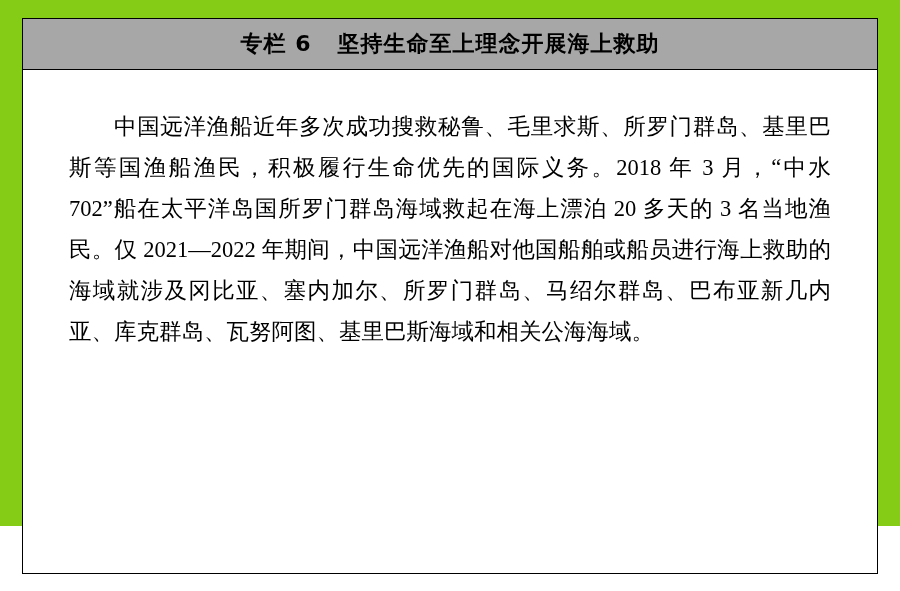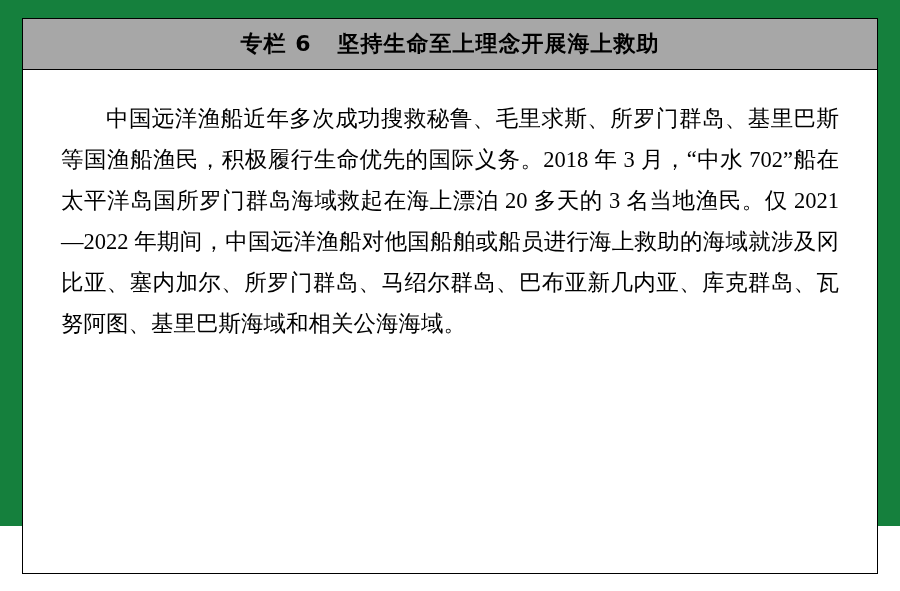--- a/index.html
+++ b/index.html
@@ -9,21 +9,21 @@
   }
   body {
     width: 900px;
     height: 591px;
     font-family: "Liberation Serif", "DejaVu Serif", serif;
   }
   .page {
     position: relative;
     width: 900px;
     height: 526px;
-    background: #15803d;
+    background: #84cc16;
     box-sizing: border-box;
   }
   .box {
     position: absolute;
     left: 22px;
     top: 18px;
     width: 856px;
     height: 556px;
     border: 1px solid #000000;
     box-sizing: border-box;
@@ -51,21 +51,21 @@
     box-sizing: border-box;
   }
   .para {
     font-family: "Liberation Serif", "DejaVu Serif", serif;
     font-size: 22.5px;
     line-height: 41px;
     color: #000000;
     text-indent: 2em;
     text-align: justify;
     text-justify: inter-ideograph;
-    margin: 8px;
+    margin: 16px;
   }
   .para + .para {
     margin-top: 0px;
   }
 </style>
 </head>
 <body>
 
 <div class="page">
   <div class="box">

